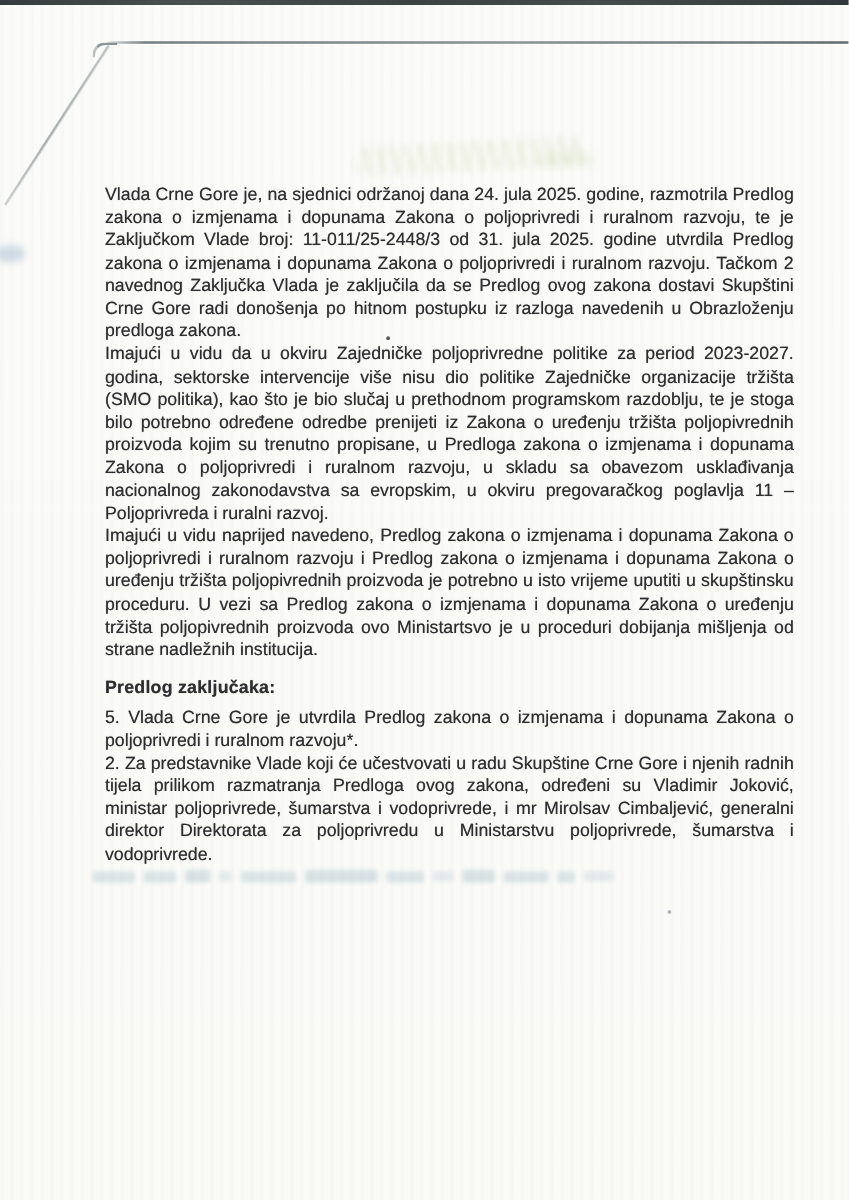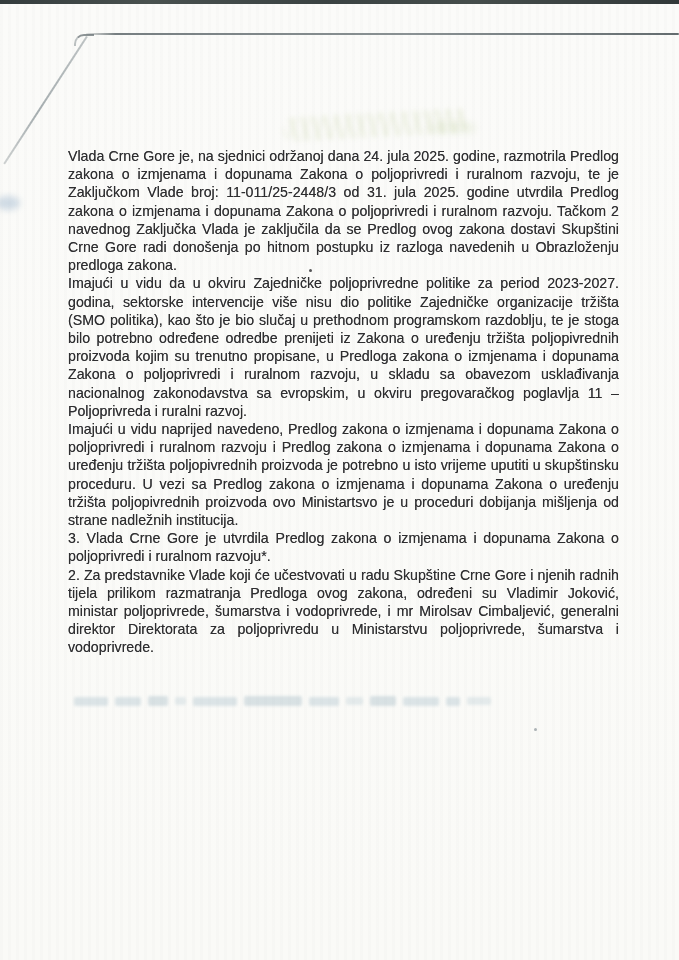--- a/index.html
+++ b/index.html
@@ -74,21 +74,21 @@
   }
   .watermark-tail {
     position: absolute; left: 430px; top: 122px; width: 46px; height: 12px;
     background: rgba(190,204,156,0.3);
     border-radius: 8px;
     filter: blur(3px);
     opacity: 0.5;
   }
   
   .text-block {
-    position: absolute; left: 68px; top: 147px; width: 551px;
+    position: absolute; left: 84px; top: 147px; width: 551px;
     color: #2e2e30;
     font-size: 14.2px;
     line-height: 18.2px;
     text-align: justify;
     text-shadow: 0 0 0.6px rgba(46,46,50,0.65);
   }
   .text-block p { margin: 0; }
   .text-block .heading {
     font-weight: bold;
     text-align: left;
@@ -123,21 +123,22 @@
   <div class="crease-hook"></div>
   <div class="crease-d"></div>
   <div class="left-smudge"></div>
   <div class="watermark"></div>
   <div class="watermark-tail"></div>
 
   <div class="text-block">
     <p>Vlada Crne Gore je, na sjednici održanoj dana 24. jula 2025. godine, razmotrila Predlog zakona o izmjenama i dopunama Zakona o poljoprivredi i ruralnom razvoju, te je Zaključkom Vlade broj: 11-011/25-2448/3 od 31. jula 2025. godine utvrdila Predlog zakona o izmjenama i dopunama Zakona o poljoprivredi i ruralnom razvoju. Tačkom 2 navednog Zaključka Vlada je zaključila da se Predlog ovog zakona dostavi Skupštini Crne Gore radi donošenja po hitnom postupku iz razloga navedenih u Obrazloženju predloga zakona.</p>
     <p>Imajući u vidu da u okviru Zajedničke poljoprivredne politike za period 2023-2027. godina, sektorske intervencije više nisu dio politike Zajedničke organizacije tržišta (SMO politika), kao što je bio slučaj u prethodnom programskom razdoblju, te je stoga bilo potrebno određene odredbe prenijeti iz Zakona o uređenju tržišta poljopivrednih proizvoda kojim su trenutno propisane, u Predloga zakona o izmjenama i dopunama Zakona o poljoprivredi i ruralnom razvoju, u skladu sa obavezom usklađivanja nacionalnog zakonodavstva sa evropskim, u okviru pregovaračkog poglavlja 11 – Poljoprivreda i ruralni razvoj.</p>
     <p>Imajući u vidu naprijed navedeno, Predlog zakona o izmjenama i dopunama Zakona o poljoprivredi i ruralnom razvoju i Predlog zakona o izmjenama i dopunama Zakona o uređenju tržišta poljopivrednih proizvoda je potrebno u isto vrijeme uputiti u skupštinsku proceduru. U vezi sa Predlog zakona o izmjenama i dopunama Zakona o uređenju tržišta poljopivrednih proizvoda ovo Ministartsvo je u proceduri dobijanja mišljenja od strane nadležnih institucija.</p>
-    <p>3. Vlada Crne Gore je utvrdila Predlog zakona o izmjenama i dopunama Zakona o poljoprivredi i ruralnom razvoju*.</p>
+    <p class="heading">Predlog zaključaka:</p>
+    <p>5. Vlada Crne Gore je utvrdila Predlog zakona o izmjenama i dopunama Zakona o poljoprivredi i ruralnom razvoju*.</p>
     <p>2. Za predstavnike Vlade koji će učestvovati u radu Skupštine Crne Gore i njenih radnih tijela prilikom razmatranja Predloga ovog zakona, određeni su Vladimir Joković, ministar poljoprivrede, šumarstva i vodoprivrede, i mr Mirolsav Cimbaljević, generalni direktor Direktorata za poljoprivredu u Ministarstvu poljoprivrede, šumarstva i vodoprivrede.</p>
   </div>
 
   <div class="ghost-line">
     <span style="width:34px"></span>
       <span style="width:26px"></span>
       <span style="width:20px"></span>
     <span style="width:11px"></span>
       <span style="width:44px"></span>
       <span style="width:58px"></span>

